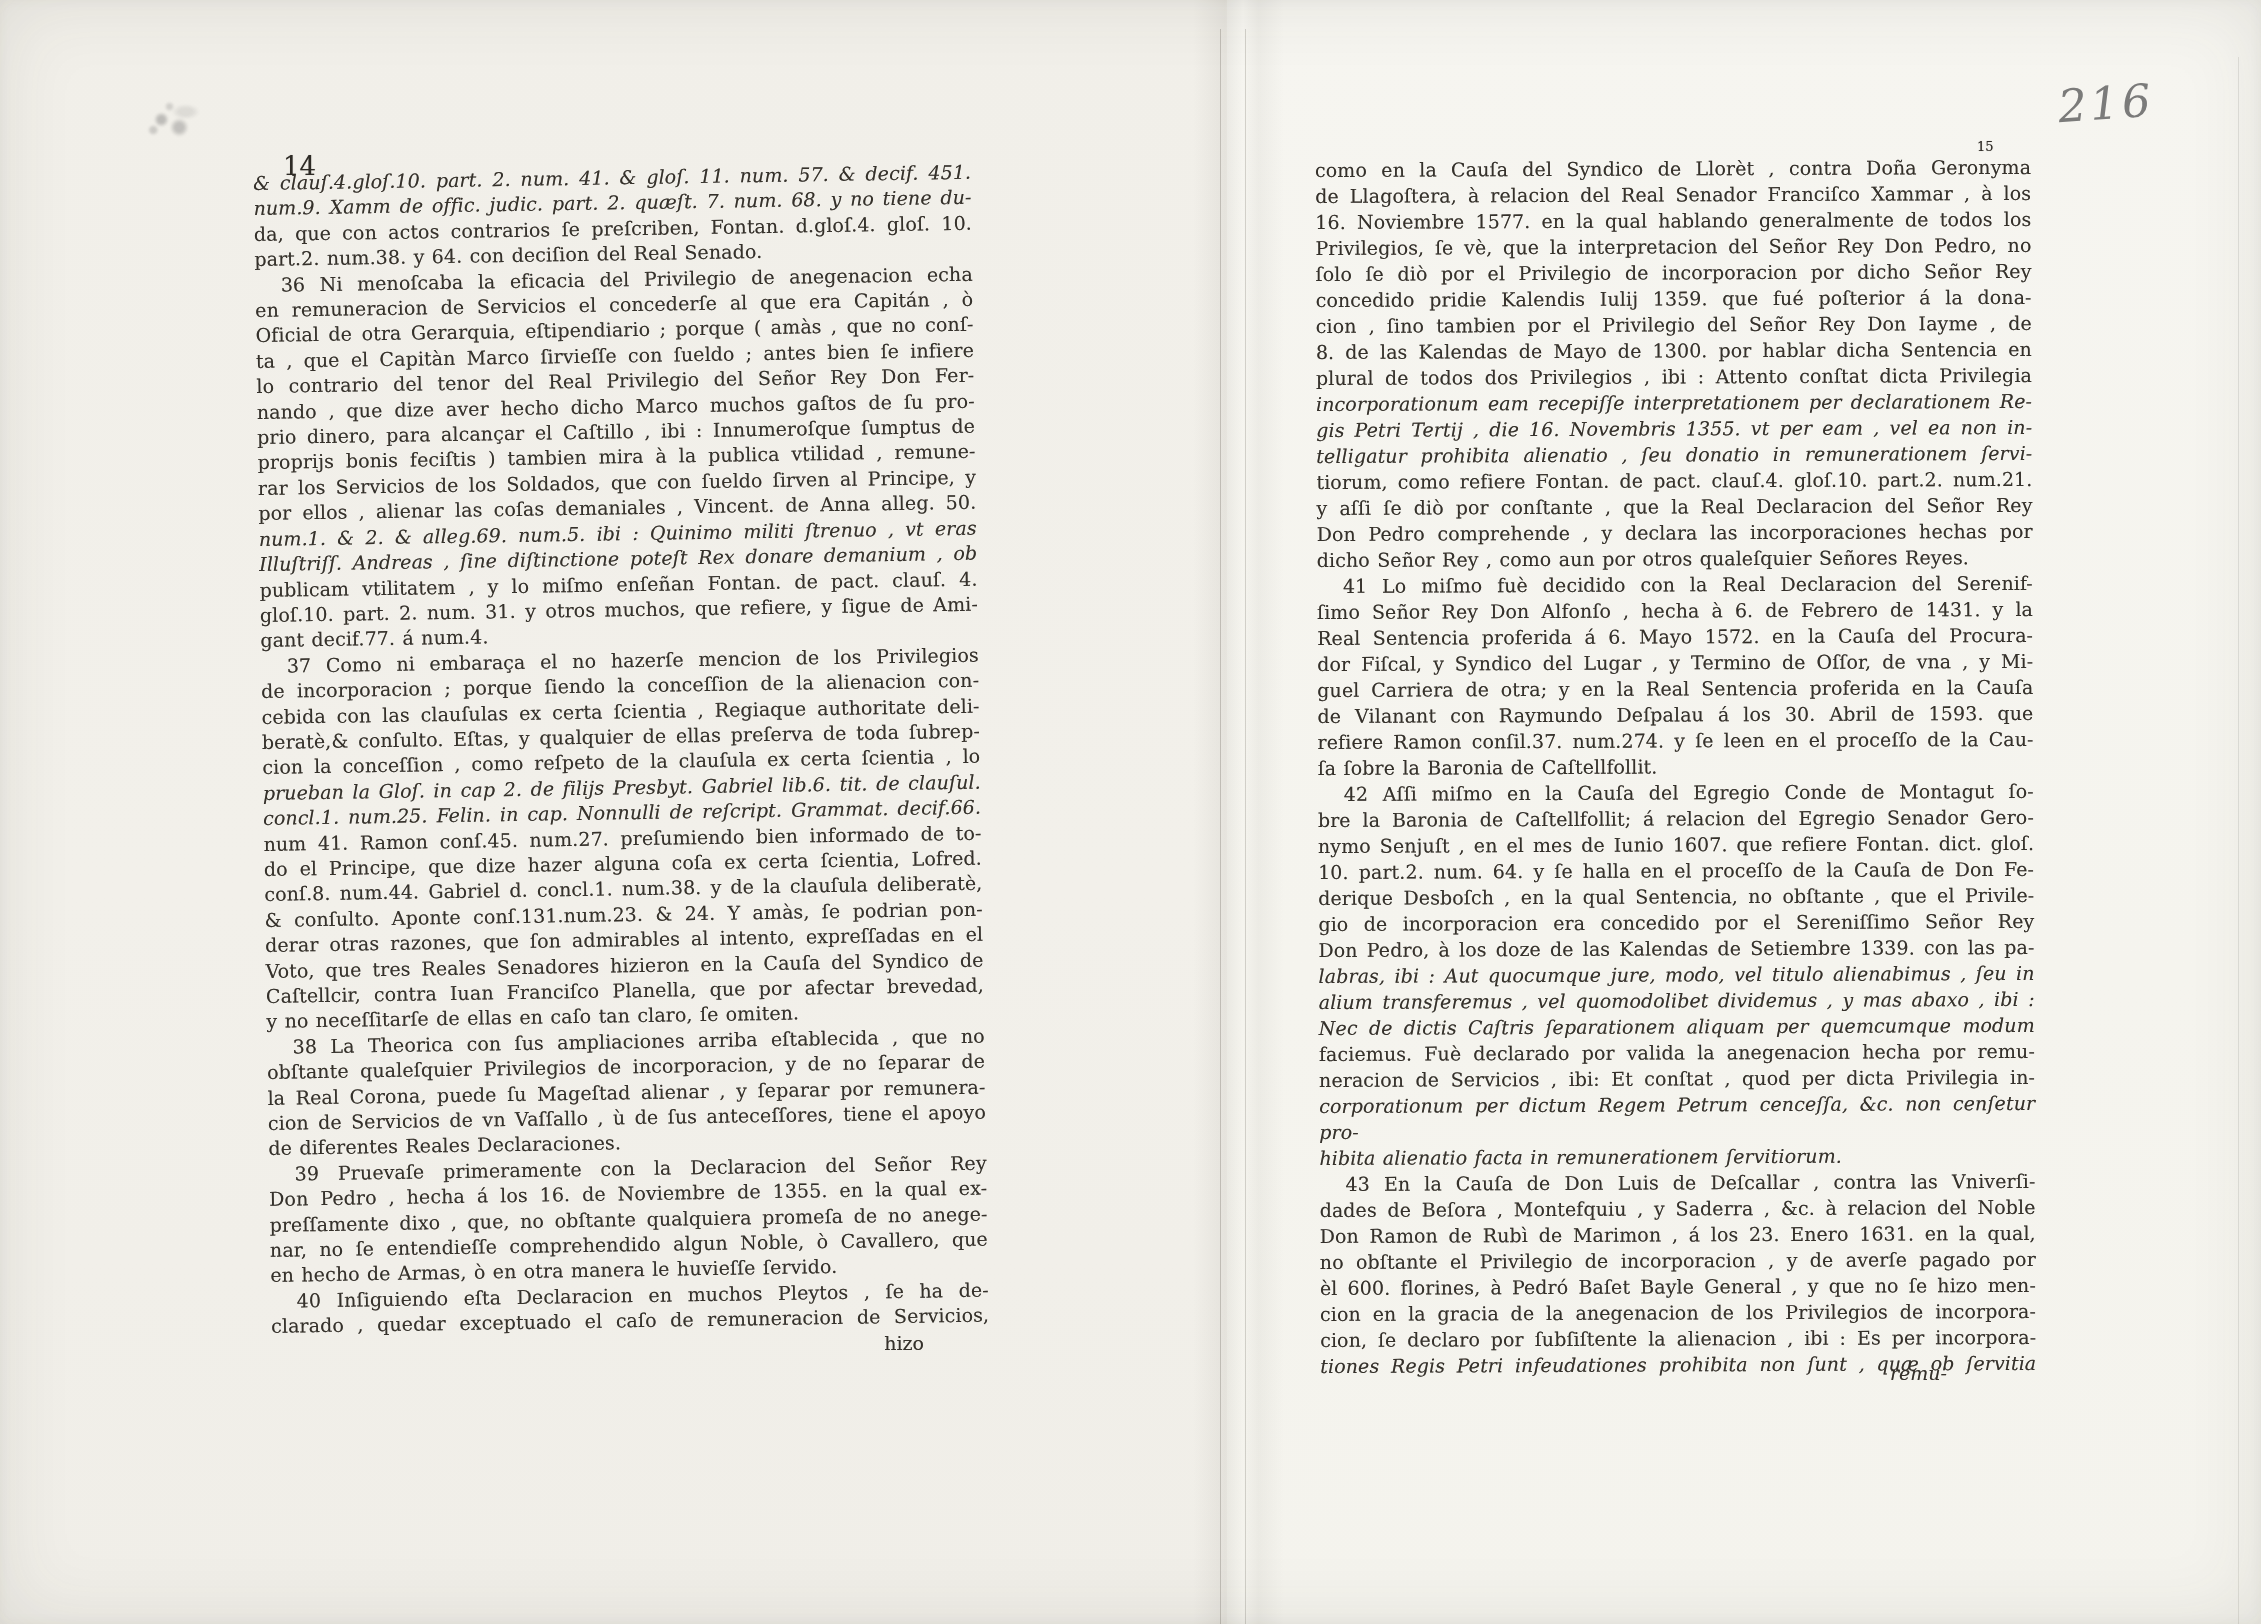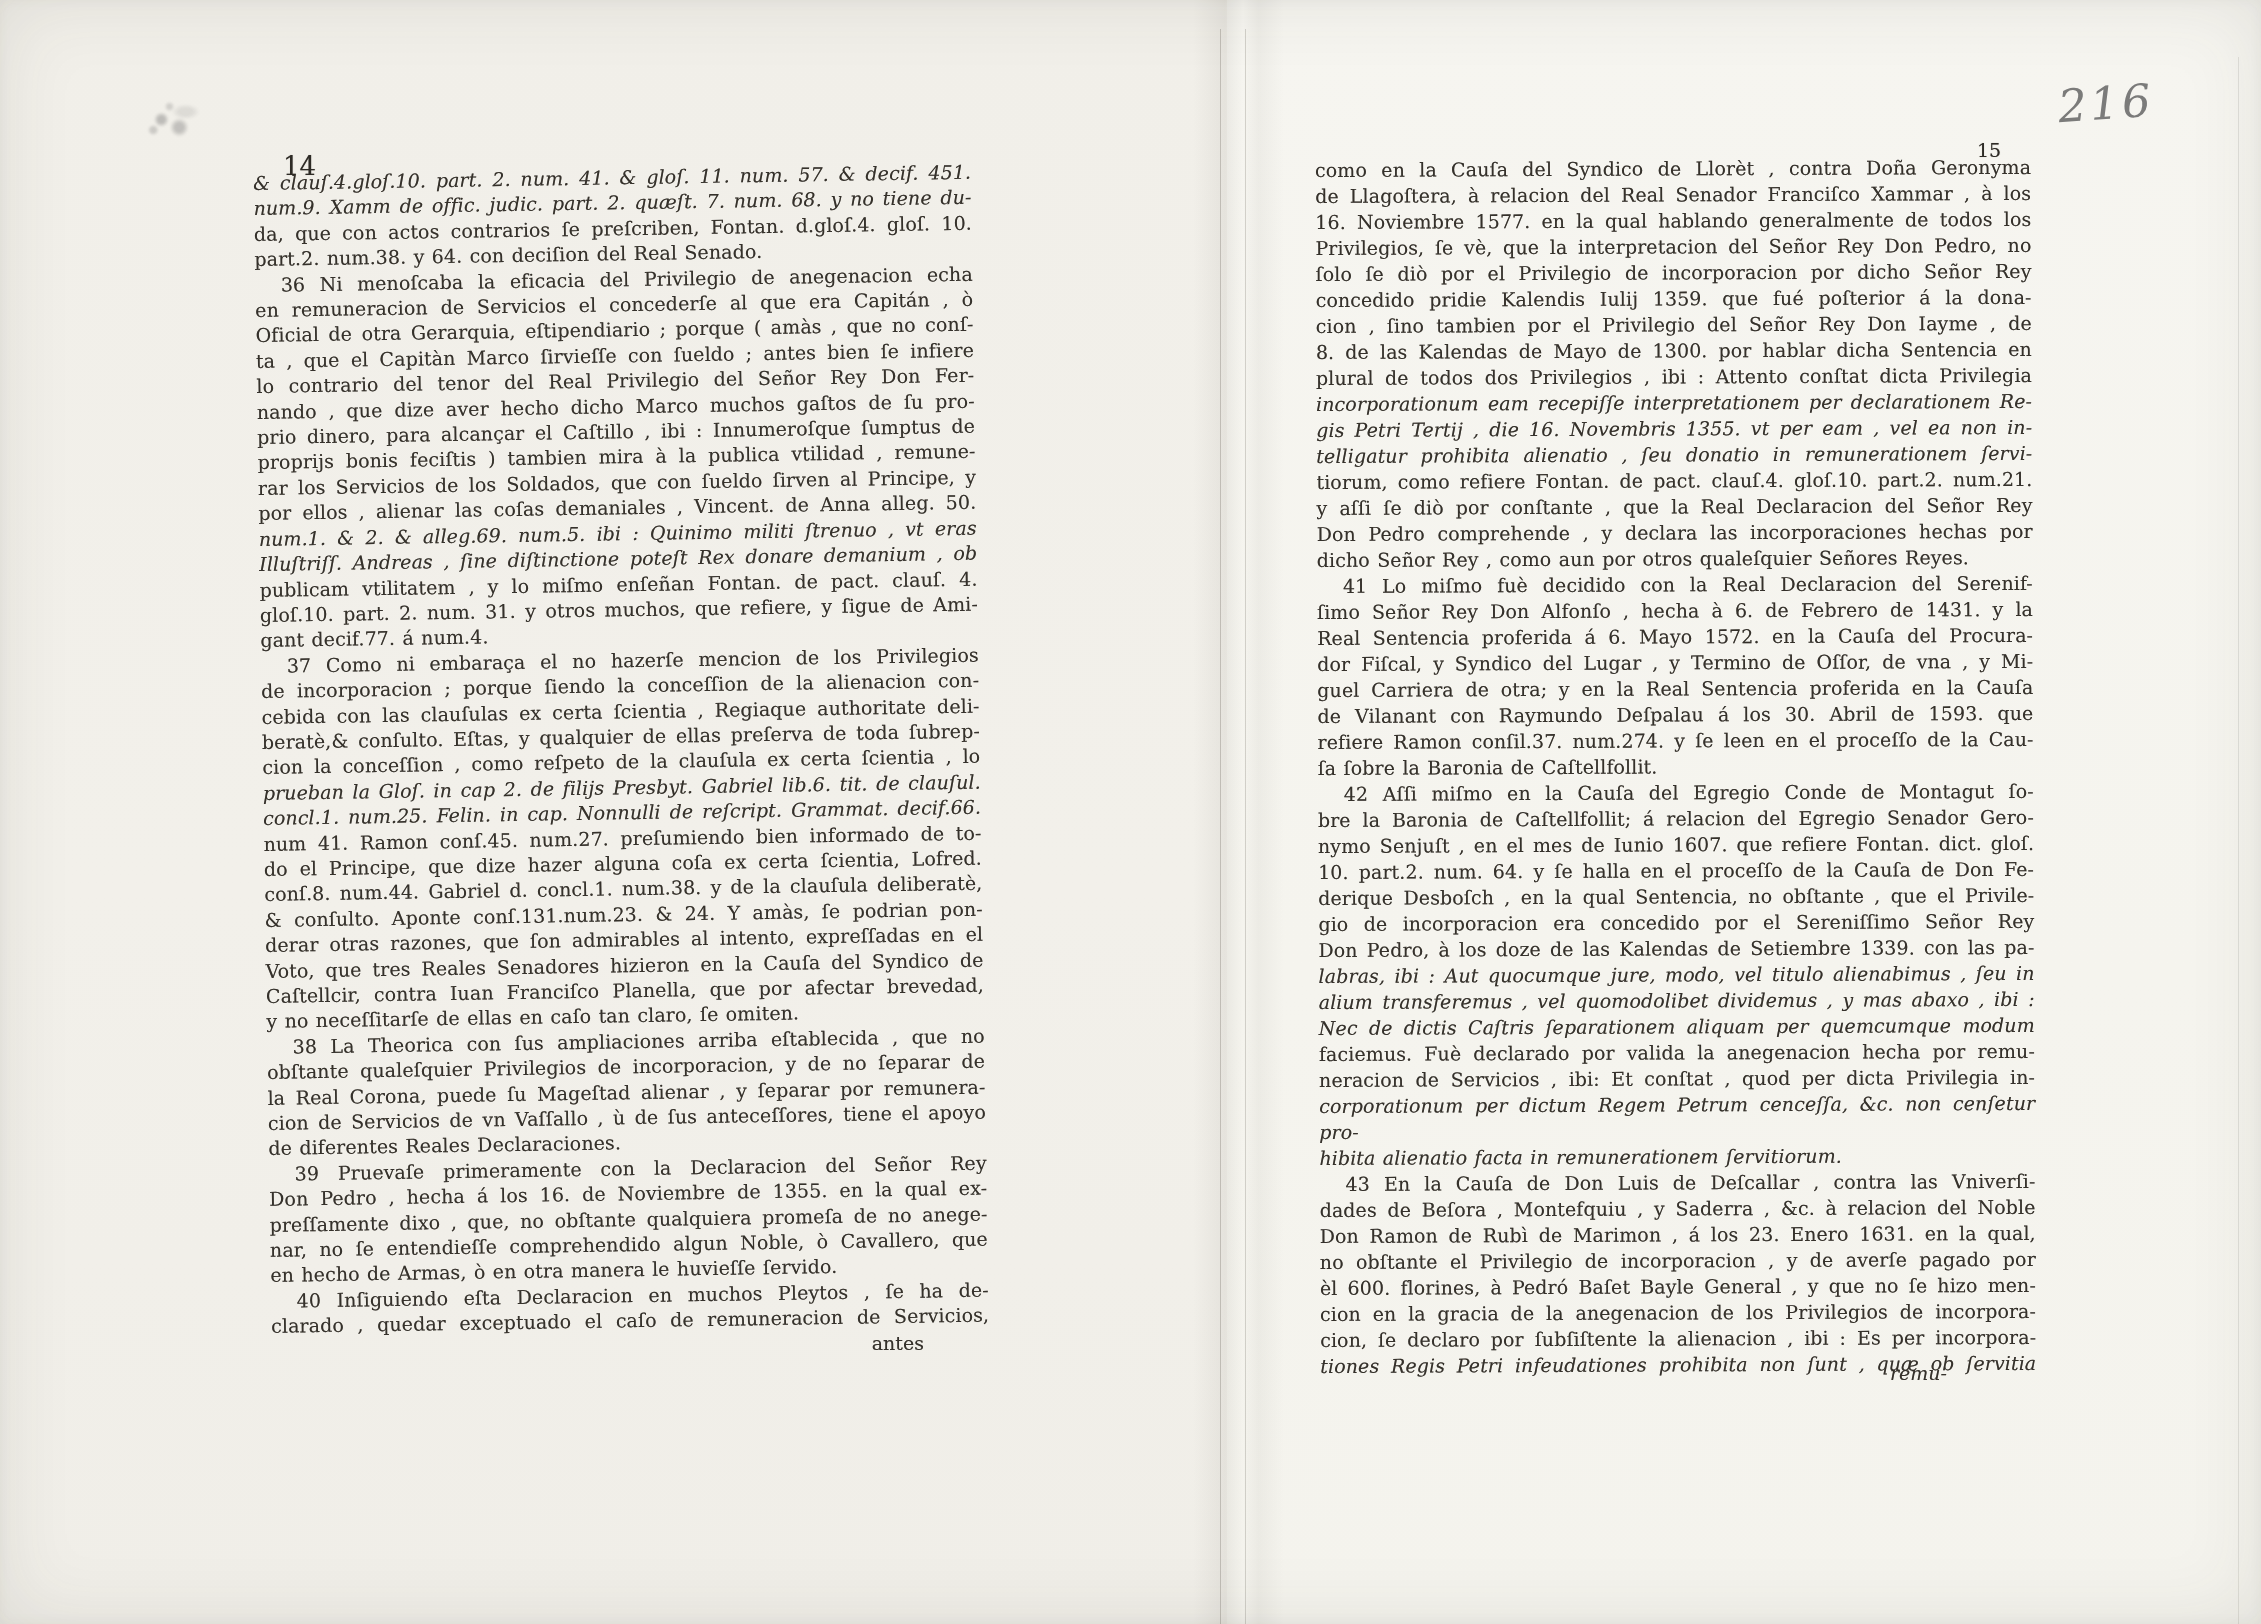--- a/index.html
+++ b/index.html
@@ -45,21 +45,21 @@
   .right-text .line { line-height:26px; }
   .line.i { font-style:italic; }
   .line.s { text-align-last:left; }
   .line.p { padding-left:26px; }
 
   .pagenum {
     position:absolute; font-size:26px; color:#2e2b26;
     text-shadow:0 0 0.7px rgba(45,40,33,0.55);
   }
   .left-num  { left:283px;  top:151px; }
-  .right-num { left:1977px; top:139px; font-size:19px; }
+  .right-num { left:1977px; top:139px; font-size:13px; }
 
   .catchword {
     position:absolute; font-size:19px; color:#35312b;
     text-shadow:0 0 0.6px rgba(45,40,33,0.45); text-align:right;
   }
   .left-catch  { left:764px; top:1332px; width:160px; }
   .right-catch { left:1766px; top:1362px; width:181px; font-style:italic; }
 
   .folio {
     position:absolute; left:2058px; top:77px;
@@ -187,17 +187,17 @@
       <div class="line p">43   En la Cauſa de Don Luis de Deſcallar , contra las Vniverſi-</div>
       <div class="line">dades de Beſora , Montefquiu , y Saderra , &amp;c. à relacion del Noble</div>
       <div class="line">Don Ramon de Rubì de Marimon , á los 23. Enero 1631. en la qual,</div>
       <div class="line">no obſtante el Privilegio de incorporacion , y de averſe pagado por</div>
       <div class="line">èl 600. florines, à Pedró Baſet Bayle General , y que no ſe hizo men-</div>
       <div class="line">cion en la gracia de la anegenacion de los Privilegios de incorpora-</div>
       <div class="line">cion, ſe declaro por ſubſiſtente la alienacion , ibi : Es per incorpora-</div>
       <div class="line i">tiones Regis Petri infeudationes prohibita non ſunt , quæ ob ſervitia</div>
     </div>
 
-  <div class="catchword left-catch">antes</div>
+  <div class="catchword left-catch">hizo</div>
   <div class="catchword right-catch">remu-</div>
 
 </div>
 
 
 </body></html>

